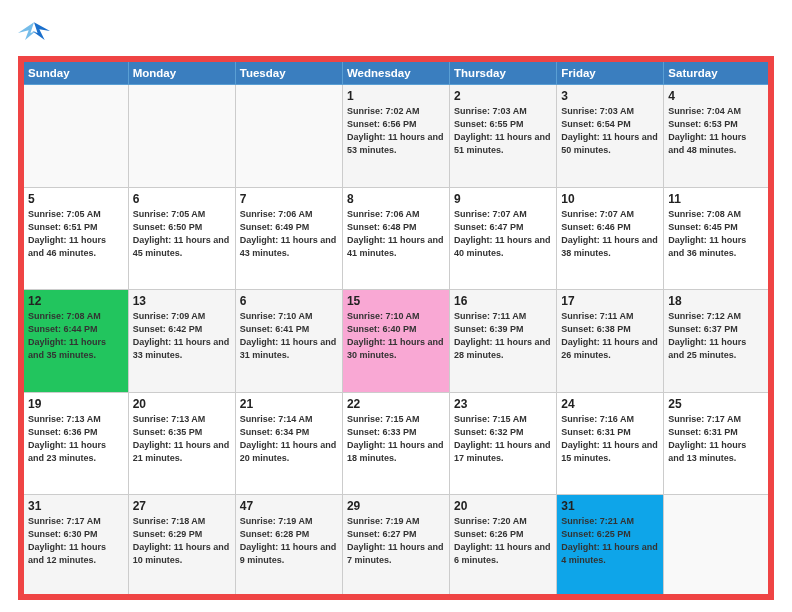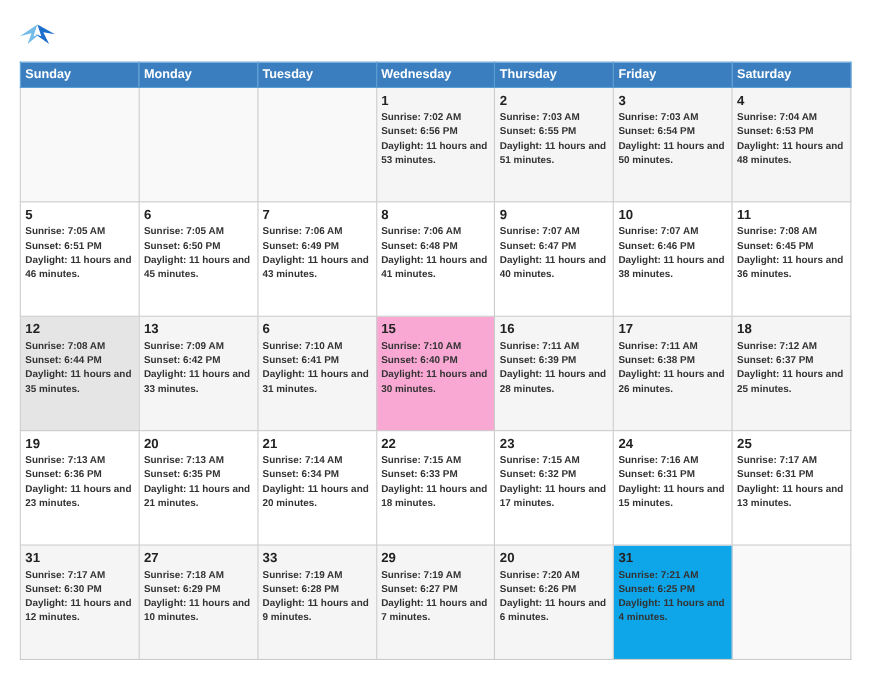--- a/index.html
+++ b/index.html
@@ -48,21 +48,21 @@
       color: #222;
       line-height: 1.1;
     }
     .subtitle {
       font-size: 14px;
       color: #444;
       margin-top: 2px;
     }
     .calendar {
       flex: 1;
-      border: 1px solid #ef4444;
+      border: 6px solid #ef4444;
       border-collapse: collapse;
       width: 100%;
       table-layout: fixed;
     }
     .calendar th {
       background: #3a7ebf;
       color: #fff;
       font-size: 11.5px;
       font-weight: bold;
       padding: 5px 4px;
@@ -180,21 +180,21 @@
           <td style="background: rgb(255, 255, 255);">
             <span class="day-num">10</span>
             <div class="day-info">Sunrise: 7:07 AM<br>Sunset: 6:46 PM<br>Daylight: 11 hours and 38 minutes.</div>
           </td>
           <td style="background: rgb(255, 255, 255);">
             <span class="day-num">11</span>
             <div class="day-info">Sunrise: 7:08 AM<br>Sunset: 6:45 PM<br>Daylight: 11 hours and 36 minutes.</div>
           </td>
         </tr>
         <tr>
-          <td style="background: #e5e5e5; margin-left: 20px;">
+          <td style="background: #22c55e; margin-left: 20px;">
             <span class="day-num">12</span>
             <div class="day-info">Sunrise: 7:08 AM<br>Sunset: 6:44 PM<br>Daylight: 11 hours and 35 minutes.</div>
           </td>
           <td style="background: rgb(245, 245, 245);">
             <span class="day-num">13</span>
             <div class="day-info">Sunrise: 7:09 AM<br>Sunset: 6:42 PM<br>Daylight: 11 hours and 33 minutes.</div>
           </td>
           <td style="background: rgb(245, 245, 245);">
             <span class="day-num">6</span>
             <div class="day-info">Sunrise: 7:10 AM<br>Sunset: 6:41 PM<br>Daylight: 11 hours and 31 minutes.</div>
@@ -249,21 +249,21 @@
         <tr>
           <td style="background: rgb(245, 245, 245);">
             <span class="day-num">31</span>
             <div class="day-info">Sunrise: 7:17 AM<br>Sunset: 6:30 PM<br>Daylight: 11 hours and 12 minutes.</div>
           </td>
           <td style="background: rgb(245, 245, 245);">
             <span class="day-num">27</span>
             <div class="day-info">Sunrise: 7:18 AM<br>Sunset: 6:29 PM<br>Daylight: 11 hours and 10 minutes.</div>
           </td>
           <td style="background: rgb(245, 245, 245);">
-            <span class="day-num">33</span>
+            <span class="day-num">47</span>
             <div class="day-info">Sunrise: 7:19 AM<br>Sunset: 6:28 PM<br>Daylight: 11 hours and 9 minutes.</div>
           </td>
           <td style="background: rgb(245, 245, 245);">
             <span class="day-num">29</span>
             <div class="day-info">Sunrise: 7:19 AM<br>Sunset: 6:27 PM<br>Daylight: 11 hours and 7 minutes.</div>
           </td>
           <td style="background: rgb(245, 245, 245);">
             <span class="day-num">20</span>
             <div class="day-info">Sunrise: 7:20 AM<br>Sunset: 6:26 PM<br>Daylight: 11 hours and 6 minutes.</div>
           </td>

